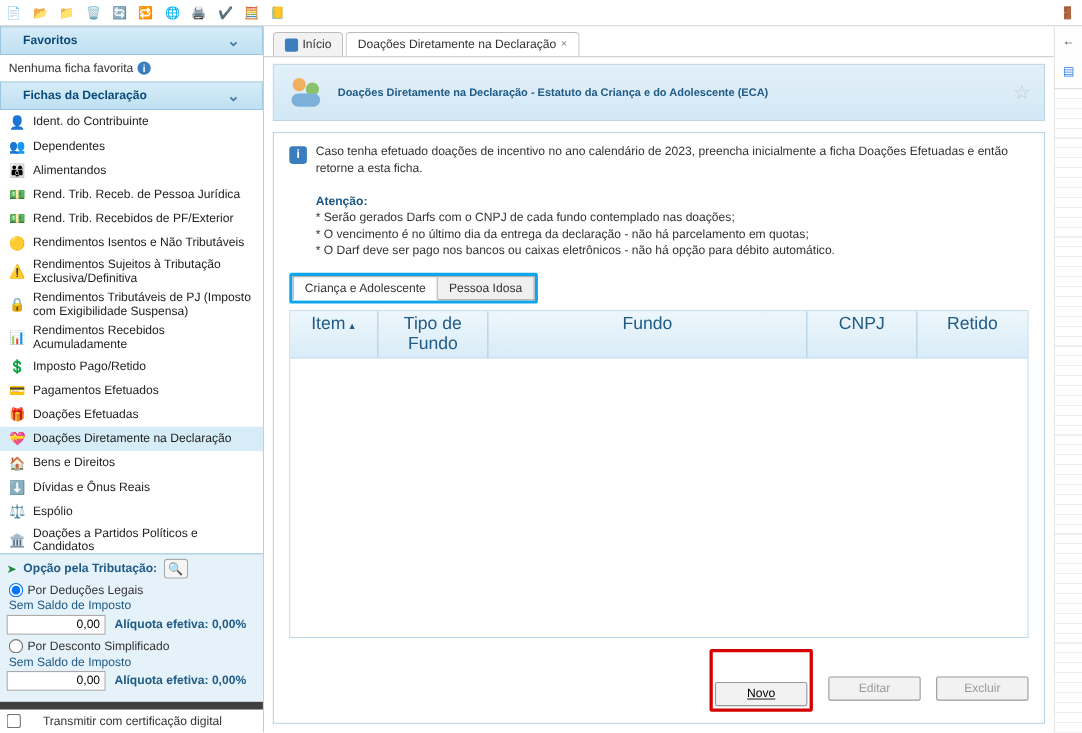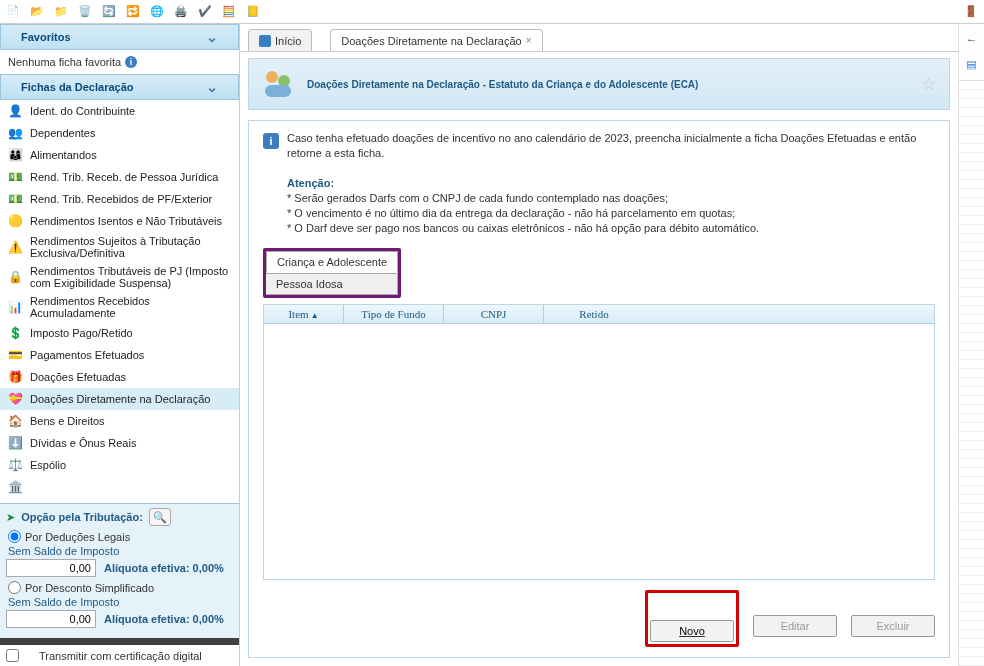--- a/index.html
+++ b/index.html
@@ -22,46 +22,46 @@
   .summary-box { background: #e6f2fa; border-top: 1px solid #9cc6e0; padding: 4px 6px 6px 6px; font-size: 11px; }
   .summary-head { display: flex; align-items: center; gap: 6px; margin-bottom: 4px; }
   .mag-btn { width: 22px; height: 18px; border: 1px solid #aaa; border-radius: 3px; background: #f5f5f5; display: flex; align-items: center; justify-content: center; cursor: pointer; }
   .radio-row { display: flex; align-items: center; gap: 4px; margin: 2px 0 2px 2px; }
   .val-row { display: flex; align-items: center; gap: 8px; margin-bottom: 4px; }
   .val-input { width: 90px; height: 18px; border: 1px solid #aaa; background: #fff; text-align: right; padding: 0 4px; font-size: 11px; }
   .aliq { color: #205b86; font-weight: bold; }
   .chk-row { display: flex; align-items: center; gap: 20px; padding: 4px 6px; border-top: 7px solid #404040; }
 
   .main { flex: 1; display: flex; flex-direction: column; min-width: 0; background: #fff; }
-  .tabbar { display: flex; align-items: flex-end; height: 28px; padding-left: 8px; gap: 16px; border-bottom: 1px solid #ccc; }
+  .tabbar { display: flex; align-items: flex-end; height: 28px; padding-left: 8px; gap: 0; border-bottom: 1px solid #ccc; }
   .tab { display: flex; align-items: center; gap: 4px; padding: 4px 10px; border: 1px solid #bbb; border-bottom: none; background: #f2f2f2; border-radius: 4px 4px 0 0; margin-right: 2px; height: 22px; cursor: pointer; }
   .tab .close { color: #888; font-size: 10px; }
   .tab-icon { width: 12px; height: 12px; background: #3a7ebf; border-radius: 2px; }
 
   .page-header { display: flex; align-items: center; gap: 12px; padding: 8px 12px; border: 1px solid #bcd6e8; background: linear-gradient(#e3f0f9,#d2e8f5); margin: 6px 8px 2px 8px; }
   .pg-icon { width: 34px; height: 34px; }
   .pg-title { color: #205b86; font-weight: bold; font-size: 10px; flex: 1; }
   .star { color: #c9c9c9; font-size: 18px; }
 
   .content { flex: 1; display: flex; flex-direction: column; margin: 8px; border: 1px solid #bcd6e8; min-height: 0; }
   .notice { display: flex; gap: 8px; padding: 10px 14px 6px 14px; color: #333; }
   .notice .big-info { width: 16px; height: 16px; background: #3a7ebf; border-radius: 3px; color: #fff; font-size: 11px; display: flex; align-items: center; justify-content: center; font-weight: bold; flex-shrink: 0; margin-top: 2px; }
   .notice .msg { font-size: 11px; line-height: 15px; }
   .notice .msg b.att { color: #205b86; }
   .notice .msg b.nodebito { font-weight: normal; }
 
   .subtabs-wrap { margin: 6px 14px 0 14px; display: flex; align-items: flex-end; }
-  .redbox { border: 3px solid #701a75; padding: 0; border-radius: 2px; display: flex; flex-direction: column; }
+  .redbox { border: 3px solid #0ea5e9; padding: 0; border-radius: 2px; display: flex; }
   .subtab { border: 1px solid #aaa; background: #f0f0f0; padding: 4px 10px; cursor: pointer; font-size: 11px; }
   .subtab.active { background: #fff; border-bottom-color: #fff; }
   .subtab + .subtab { border-left: none; }
 
   .grid-wrap { flex: 1; display: flex; flex-direction: column; margin: 6px 14px 0 14px; border: 1px solid #bcd6e8; min-height: 0; }
   .grid-head { display: flex; background: linear-gradient(#edf6fc,#d9ecf7); border-bottom: 1px solid #aecee4; }
-  .gh { border-right: 1px solid #aecee4; padding: 3px 4px; text-align: center; color: #205b86; font-size: 11px; font-family: Liberation Serif, serif; }
+  .gh { border-right: 1px solid #aecee4; padding: 3px 4px; text-align: center; color: #205b86; font-size: 16px; }
   .gh .sort::after { content: " ▲"; font-size: 8px; }
   .col-item { flex: 0 0 80px; }
   .col-tipo { flex: 0 0 100px; }
   .col-fundo { flex: 1; }
   .col-cnpj { flex: 0 0 100px; }
   .col-valor { flex: 0 0 100px; border-right: none; }
   .grid-body { flex: 1; background: #fff; }
 
   .btn-row { display: flex; justify-content: flex-end; gap: 14px; padding: 10px 14px; }
   .btn { width: 84px; height: 22px; border: 1px solid #999; background: #f2f2f2; border-radius: 2px; cursor: pointer; font-size: 11px; margin-top: 25px; }
@@ -171,20 +171,21 @@
         <div class="tree-item">
             <span class="t-icon">⬇️</span>
             <span class="lbl">Dívidas e Ônus Reais</span>
           </div>
         <div class="tree-item">
             <span class="t-icon">⚖️</span>
             <span class="lbl">Espólio</span>
           </div>
         <div class="tree-item">
             <span class="t-icon">🏛️</span>
+            <span class="lbl">Doações a Partidos Políticos e Candidatos</span>
           </div>
       </div>
 
       <div class="summary-box">
         <div class="summary-head">
           <span style="color:#1b8a3a">➤</span>
           <b style="color:#205b86">Opção pela Tributação:</b>
           <span class="mag-btn">🔍</span>
         </div>
         <div class="radio-row">
@@ -250,20 +251,21 @@
           <div class="redbox">
             <div class="subtab active">Criança e Adolescente</div>
             <div class="subtab">Pessoa Idosa</div>
           </div>
         </div>
 
         <div class="grid-wrap">
           <div class="grid-head">
             <div class="gh col-item"><span>Item</span><span class="sort"></span></div>
             <div class="gh col-tipo">Tipo de Fundo</div>
+            <div class="gh col-fundo">Fundo</div>
             <div class="gh col-cnpj">CNPJ</div>
             <div class="gh col-valor">Retido</div>
           </div>
           <div class="grid-body"></div>
         </div>
 
         <div class="btn-row">
           <span class="redbox-btn">
             <button class="btn" style="text-decoration: underline; text-decoration-color:#333;">Novo</button>
           </span>

